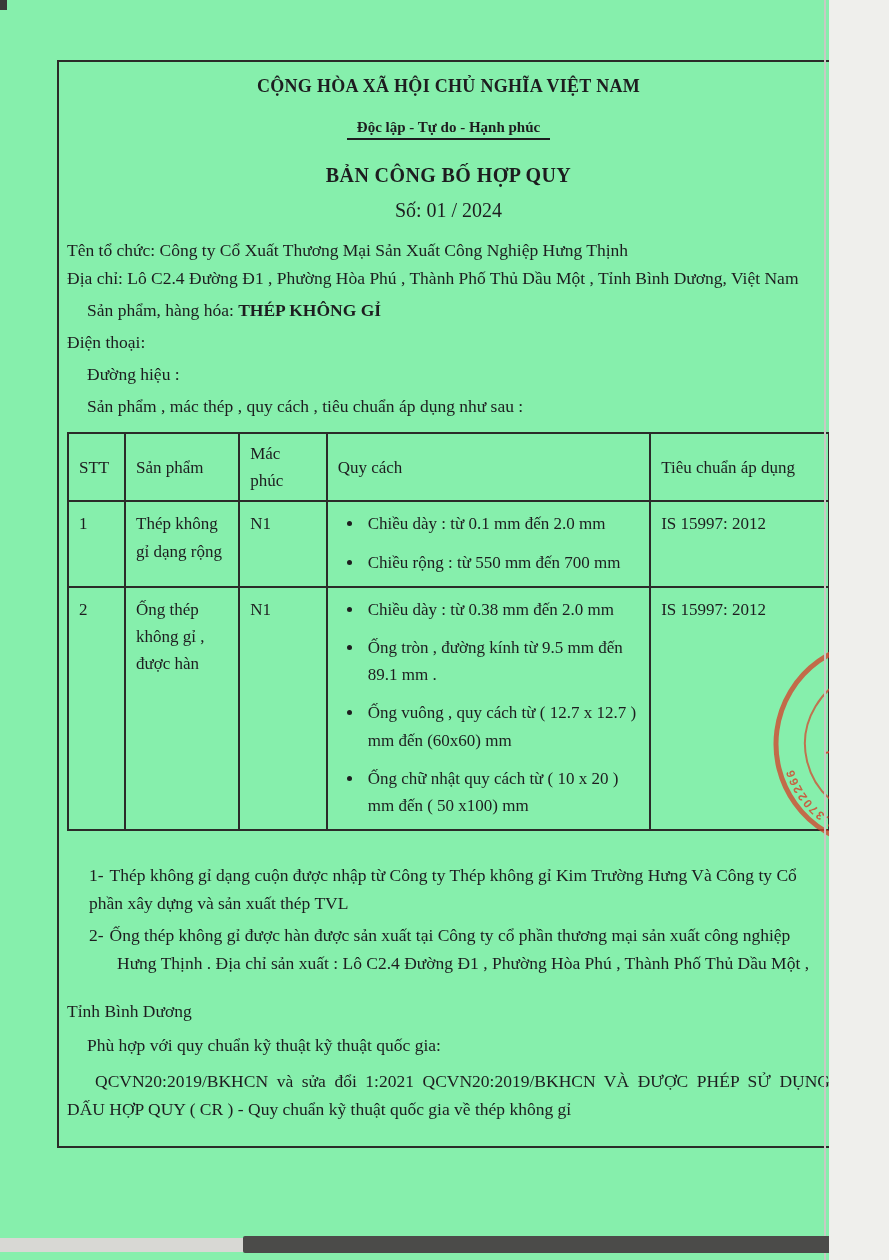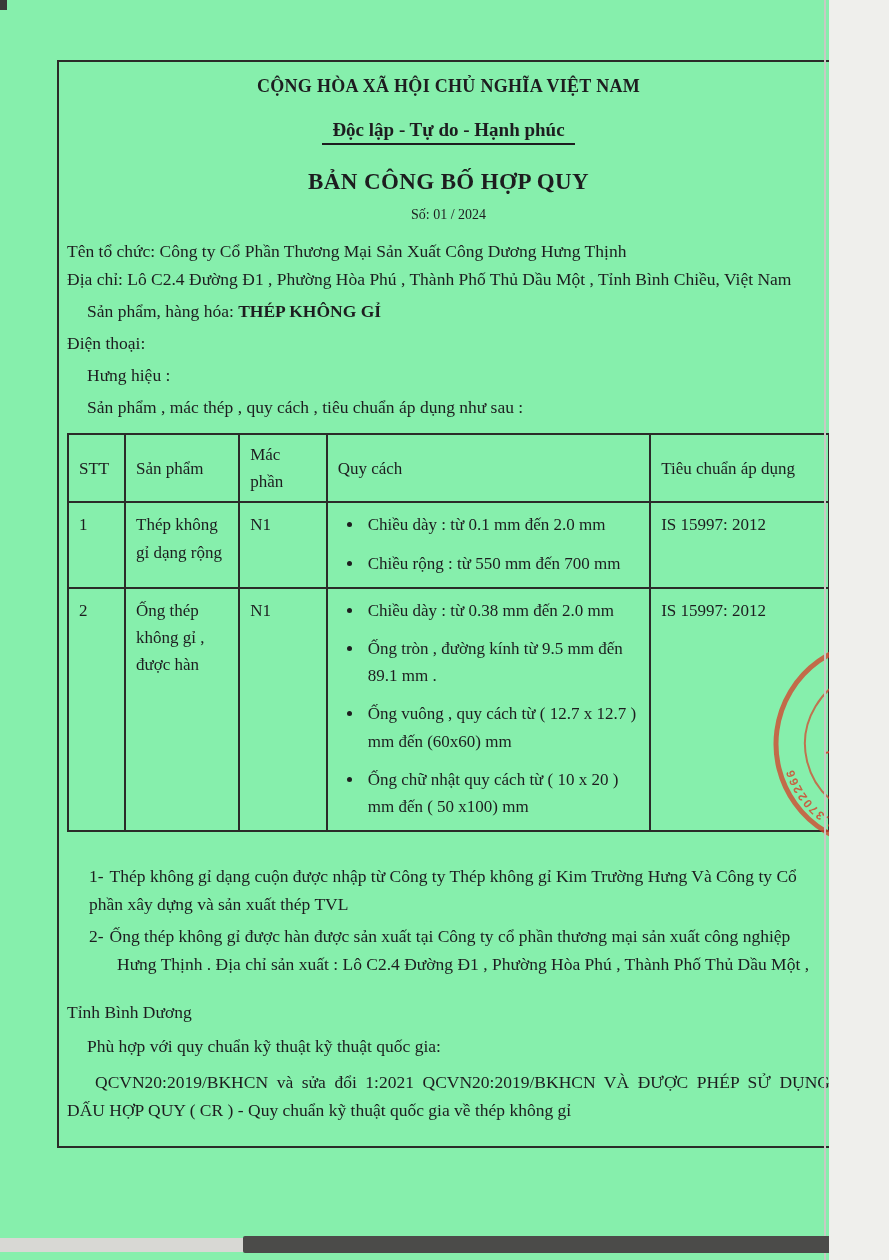--- a/index.html
+++ b/index.html
@@ -5,24 +5,24 @@
   * { margin:0; padding:0; box-sizing:border-box; }
   html,body { width:889px; height:1260px; }
   body { background:#efefec; font-family:"Liberation Serif","DejaVu Serif",serif; color:#1d1d1f; }
   .page { position:relative; width:829px; height:1260px; background:#86efac; overflow:hidden; }
   .edge-line { position:absolute; right:3px; top:0; width:2px; height:100%; background:#c9c9c5; }
   .corner-mark { position:absolute; left:0; top:0; width:7px; height:10px; background:#3a3a38; }
   .doc-border { position:absolute; left:57px; top:60px; width:783px; height:1088px; border:2px solid #2b2b29; padding:14px 8px 18px 8px; }
 
   .doc-header { text-align:center; }
   .national-title { font-weight:bold; font-size:18px; letter-spacing:0.3px; }
-  .motto { display:inline-block; font-weight:bold; font-size:19px; border-bottom:2px solid #1d1d1f; padding:1px 10px 2px 10px; margin-top:3px; }
+  .motto { display:inline-block; font-weight:bold; font-size:15px; border-bottom:2px solid #1d1d1f; padding:1px 10px 2px 10px; margin-top:3px; }
 
-  .doc-title { text-align:center; font-weight:bold; font-size:23px; letter-spacing:0.4px; margin-top:24px; }
-  .doc-number { text-align:center; font-size:14px; margin-top:12px; }
+  .doc-title { text-align:center; font-weight:bold; font-size:20px; letter-spacing:0.4px; margin-top:24px; }
+  .doc-number { text-align:center; font-size:20px; margin-top:12px; }
 
   .body-text { font-size:17.5px; line-height:1.6; }
   .para { margin-top:14px; }
   .line { margin-top:4px; }
   .indent { padding-left:20px; }
   .bold { font-weight:bold; }
 
   .spec-table { width:100%; border-collapse:collapse; margin-top:12px; font-size:17px; }
   .spec-table th, .spec-table td { border:2px solid #2b2b29; font-weight:normal; text-align:left; vertical-align:top; padding:8px 10px; }
   .spec-table th { vertical-align:middle; height:40px; padding:6px 10px; }
@@ -59,41 +59,41 @@
     <div class="doc-header">
       <div class="national-title">CỘNG HÒA XÃ HỘI CHỦ NGHĨA VIỆT NAM</div><br>
       <div class="motto">Độc lập - Tự do - Hạnh phúc</div>
     </div>
 
     <div class="doc-title">BẢN CÔNG BỐ HỢP QUY</div>
     <div class="doc-number">Số: 01 / 2024</div>
 
     <div class="body-text">
       <div class="para">
-        <div>Tên tổ chức: Công ty Cổ Phần Thương Mại Sản Xuất Công Dương Hưng Thịnh</div>
-        <div>Địa chỉ: Lô C2.4 Đường Đ1 , Phường Hòa Phú , Thành Phố Thủ Dầu Một , Tỉnh Bình Chiều, Việt Nam</div>
+        <div>Tên tổ chức: Công ty Cổ Xuất Thương Mại Sản Xuất Công Nghiệp Hưng Thịnh</div>
+        <div>Địa chỉ: Lô C2.4 Đường Đ1 , Phường Hòa Phú , Thành Phố Thủ Dầu Một , Tỉnh Bình Dương, Việt Nam</div>
       </div>
       <div class="line indent"><span>Sản phẩm, hàng hóa: </span><span class="bold">THÉP KHÔNG GỈ</span></div>
       <div class="line">Điện thoại:</div>
-      <div class="line indent">Hưng hiệu :</div>
+      <div class="line indent">Đường hiệu :</div>
       <div class="line indent">Sản phẩm , mác thép , quy cách , tiêu chuẩn áp dụng như sau :</div>
 
       <table class="spec-table">
         <colgroup>
           <col style="width:7.5%">
           <col style="width:15%">
           <col style="width:11.5%">
           <col style="width:42.5%">
           <col style="width:23.5%">
         </colgroup>
         <thead>
           <tr>
             <th>STT</th>
             <th>Sản phẩm</th>
-            <th>Mác phần</th>
+            <th>Mác phúc</th>
             <th>Quy cách</th>
             <th>Tiêu chuẩn áp dụng</th>
           </tr>
         </thead>
         <tbody>
           <tr>
             <td class="c-stt">1</td>
             <td class="c-sp">Thép không gỉ dạng rộng</td>
             <td class="c-mac">N1</td>
             <td>

